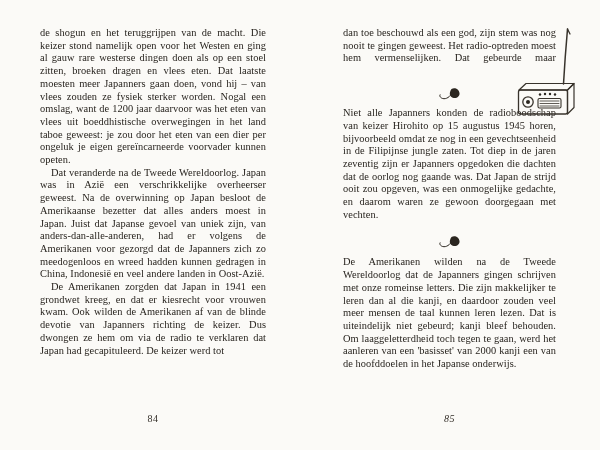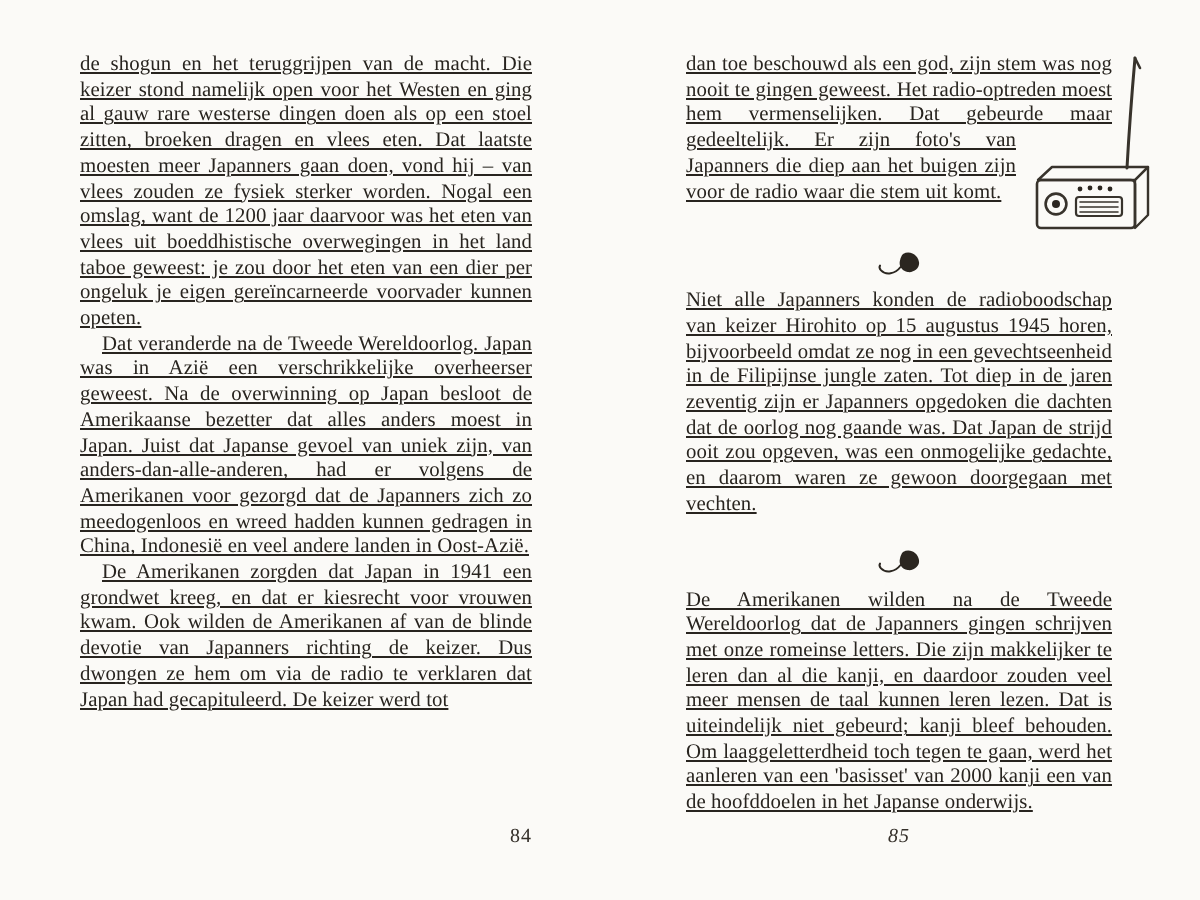--- a/index.html
+++ b/index.html
@@ -19,21 +19,21 @@
   .page-col {
     position: absolute;
     top: 27px;
     font-size: 10.4px;
     line-height: 12.7px;
     text-align: justify;
     letter-spacing: 0.05px;
   }
   .col-left  { left: 40px;  width: 226px; }
   .col-right { left: 343px; width: 213px; }
-  .page-col p { margin: 0; text-decoration: underline; }
+  .page-col p { margin: 0; }
   .ind { text-indent: 11px; }
 
   
   .p-full-last-justified { text-align-last: justify; }
   .p-beside-radio { padding-right: 48px; }
 
   .radio-art {
     position: absolute;
     top: -1px;
     right: -23px;
@@ -52,21 +52,21 @@
 
   .pagenum {
     position: absolute;
     top: 413px;
     font-size: 10px;
     line-height: 12px;
     text-align: center;
     color: #35302a;
     letter-spacing: 0.5px;
   }
-  .pn-left  { left: 40px;  width: 226px; text-align: right; }
+  .pn-left  { left: 40px;  width: 226px; }
   .pn-right { left: 343px; width: 213px; font-style: italic; }
 
   svg .ink-stroke { stroke: #38332c; fill: none; stroke-linecap: round; stroke-linejoin: round; }
 </style>
 </head>
 <body>
 
 <div class="spread">
 
   <div class="page-col col-left">
@@ -97,21 +97,20 @@
         <circle cx="30" cy="68" r="1.2" fill="#2b2620"></circle>
         <circle cx="35" cy="68" r="1.2" fill="#2b2620"></circle>
         <circle cx="40" cy="68.5" r="1.2" fill="#2b2620"></circle>
 
         <rect class="ink-stroke" x="23" y="72.5" width="23" height="9.5" rx="1.5" stroke-width="1.1"></rect>
         <path class="ink-stroke" d="M25 75 H44 M25 77.5 H44 M25 80 H44" stroke-width="0.8"></path>
       </svg>
     </span>
 
     <p class="p-full-last-justified">dan toe beschouwd als een god, zijn stem was nog nooit te gingen geweest. Het radio-optreden moest hem vermenselijken. Dat gebeurde maar</p>
-    <p class="p-beside-radio">gedeeltelijk. Er zijn foto's van Japanners die diep aan het buigen zijn voor de radio waar die stem uit komt.</p>
 
     <div class="orn orn-1">
       <svg width="26" height="15" viewBox="0 0 26 15" xmlns="http://www.w3.org/2000/svg">
         <path d="M14.5 3 C18 1 22 3.5 22.5 7 C23 10 20 12.5 16.8 12 C14 11.5 12.2 9 13 6.2 C13.3 5 13.7 3.8 14.5 3 Z" fill="#2b2620"></path>
         <path d="M13.3 9.5 C10.5 13 6 13.8 3.5 11.2 C2.8 10.4 2.6 9.4 3 8.8" fill="none" stroke="#2b2620" stroke-width="1" stroke-linecap="round"></path>
       </svg>
     </div>
 
     <p>Niet alle Japanners konden de radioboodschap van keizer Hirohito op 15 augustus 1945 horen, bijvoorbeeld omdat ze nog in een gevechtseenheid in de Filipijnse jungle zaten. Tot diep in de jaren zeventig zijn er Japanners opgedoken die dachten dat de oorlog nog gaande was. Dat Japan de strijd ooit zou opgeven, was een onmogelijke gedachte, en daarom waren ze gewoon doorgegaan met vechten.</p>
 

